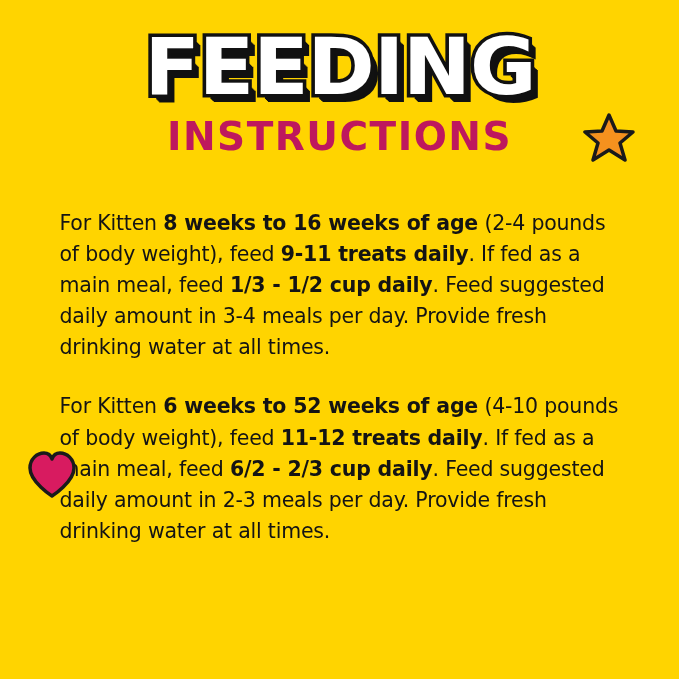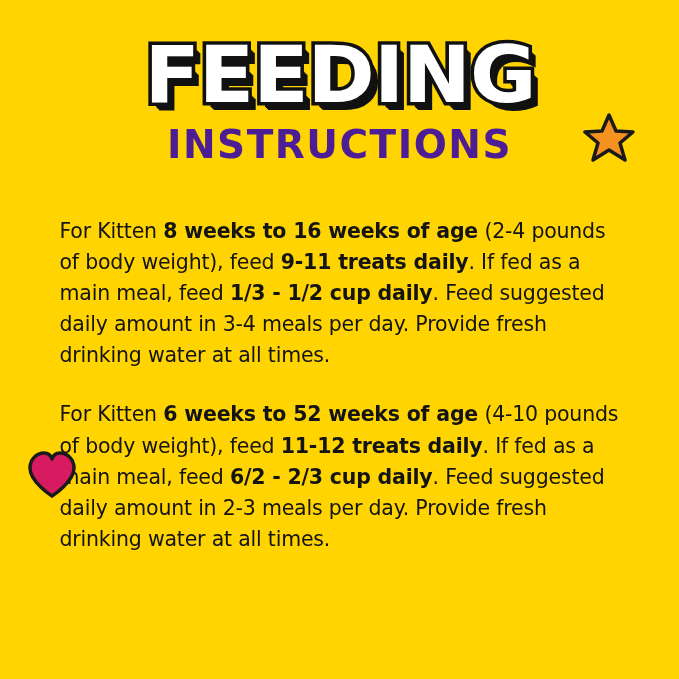--- a/index.html
+++ b/index.html
@@ -15,21 +15,21 @@
   }
   .page {
     position: relative;
     width: 679px;
     height: 679px;
     box-sizing: border-box;
   }
 
   
   .header {
-    padding-top: 38px;
+    padding-top: 30px;
     text-align: center;
   }
   .title {
     position: relative;
     display: inline-block;
     font-family: "DejaVu Sans", sans-serif;
     font-weight: bold;
     font-size: 78px;
     line-height: 0.95;
     letter-spacing: -1px;
@@ -42,21 +42,21 @@
        6px 7px 0 #111111,
        7px 8px 0 #111111;
     transform: scaleX(1.04);
   }
   .subtitle {
     margin-top: 10px;
     font-family: "DejaVu Sans", sans-serif;
     font-weight: bold;
     font-size: 39px;
     letter-spacing: 1.5px;
-    color: #4c1d95;
+    color: #be185d;
   }
 
   
   .star {
     position: absolute;
     top: 112px;
     right: 44px;
     width: 52px;
     height: 52px;
   }

